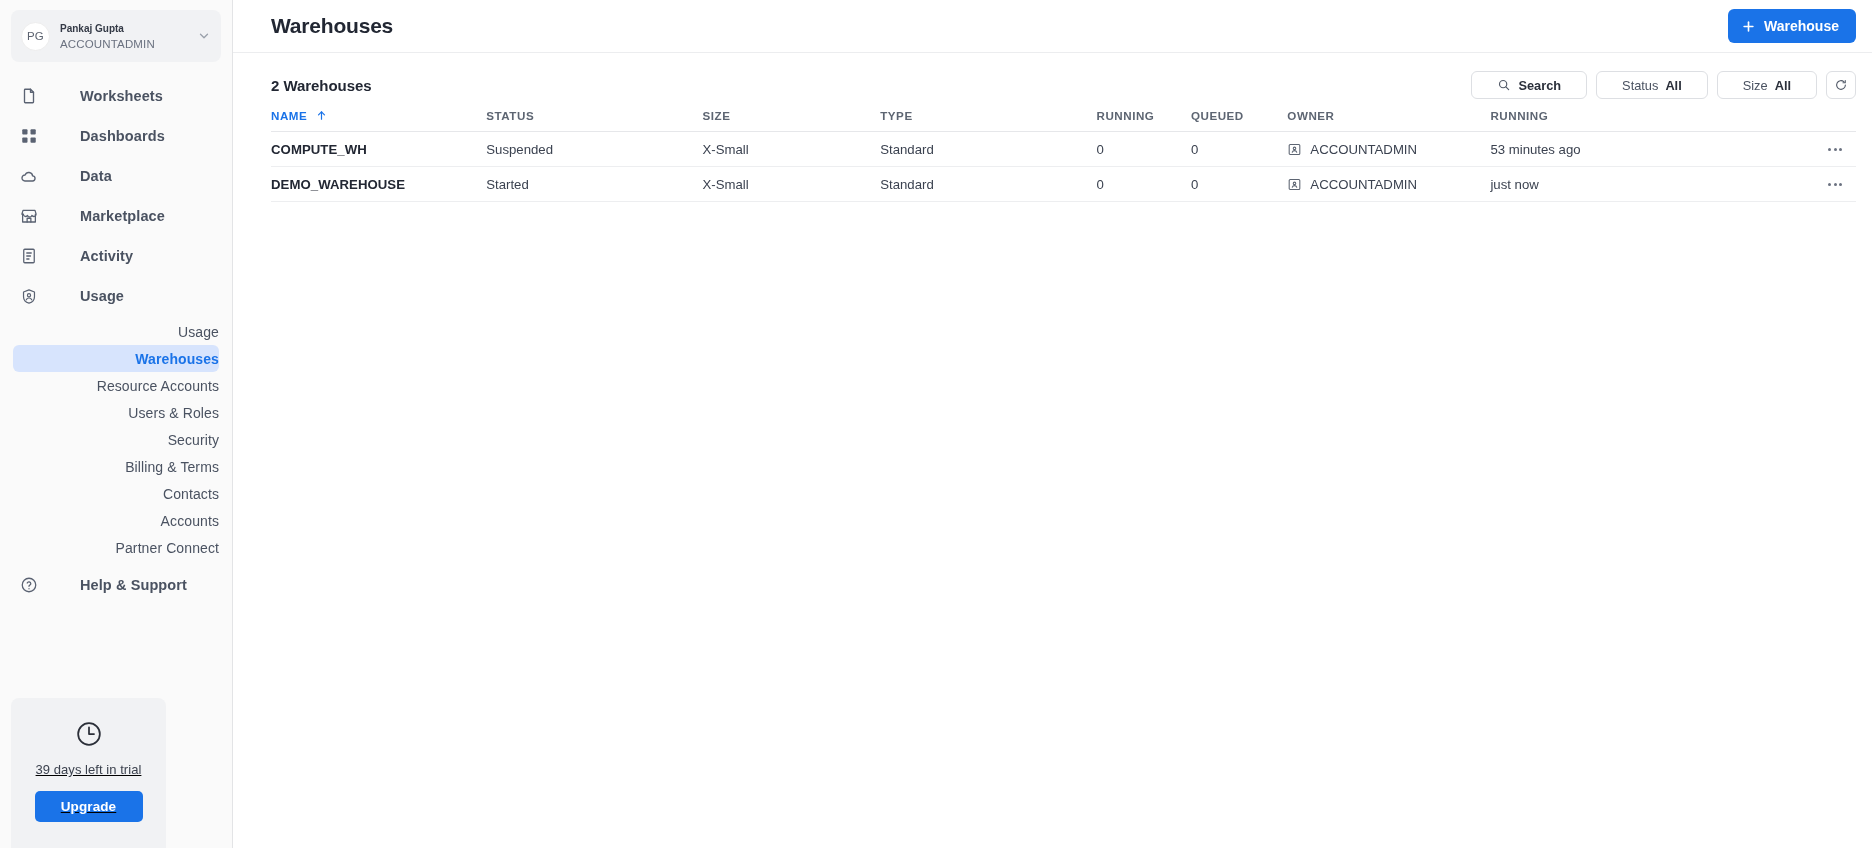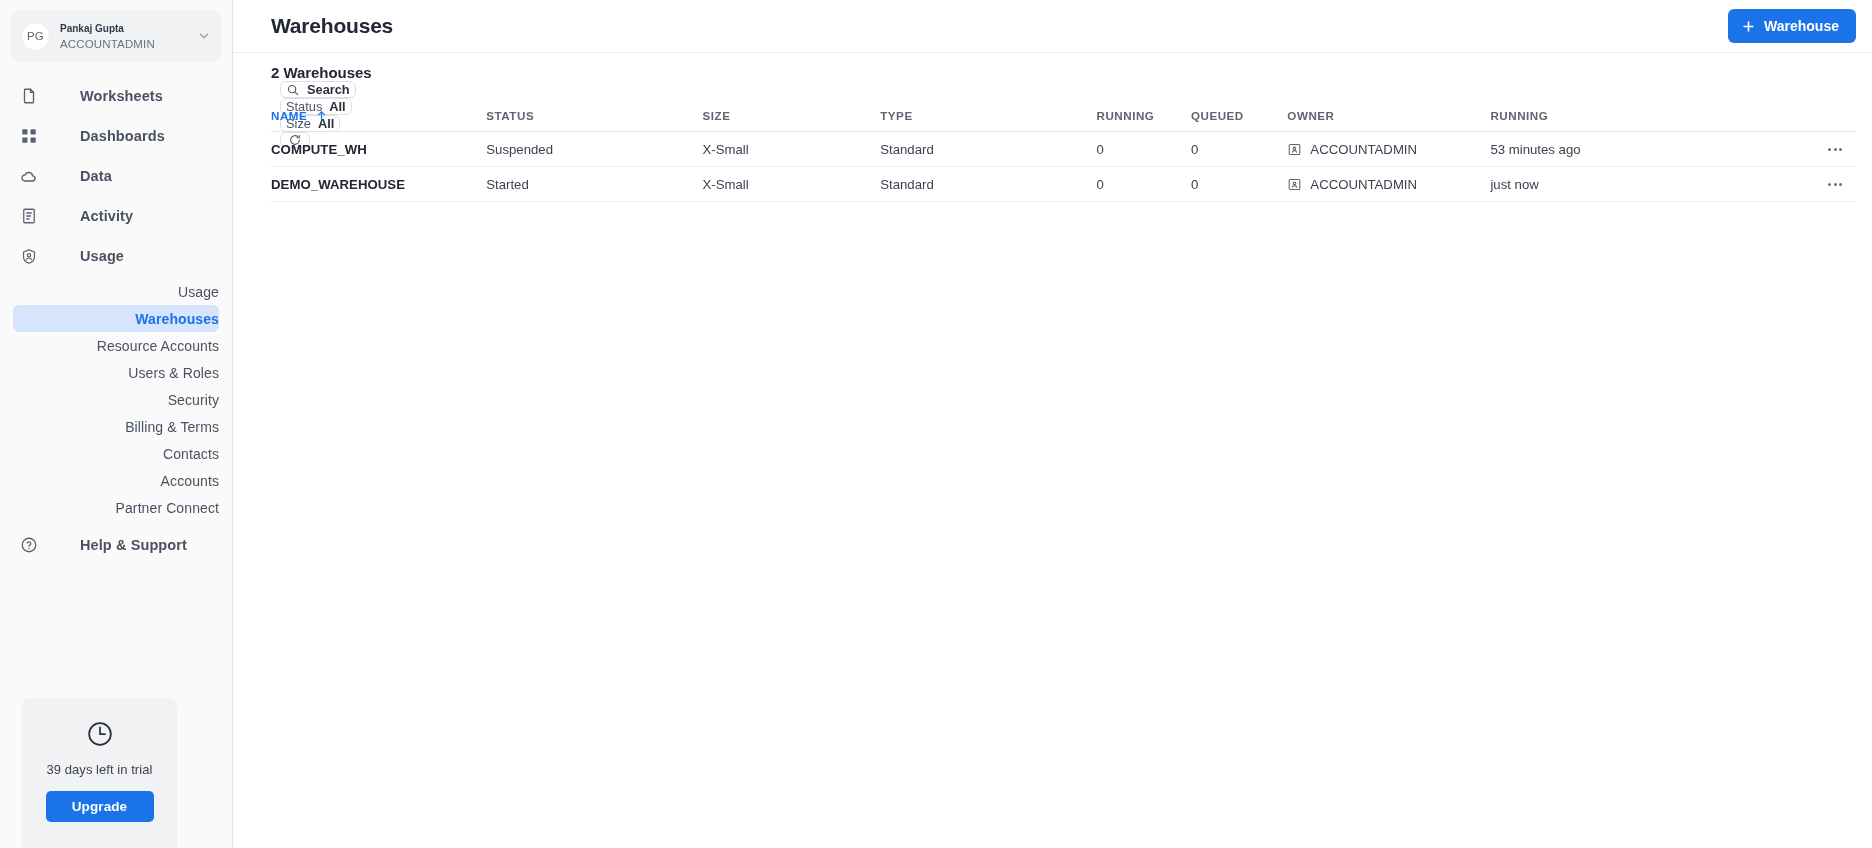--- a/index.html
+++ b/index.html
@@ -90,26 +90,26 @@
   .subnav-item.active {
     background: #D7E4FD;
     color: #1A73E8;
     font-weight: bold;
   }
 
   .help-row { margin-top: 4px; }
 
   .trial-card {
     position: absolute;
-    left: 22px; bottom: 0;
+    left: 11px; bottom: 0;
     width: 155px;
     background: #F1F2F4;
     border-radius: 8px 8px 0 0;
     padding: 22px 0 26px 0;
-    display: flex; flex-direction: column; align-items: center;
+    display: flex; flex-direction: column; align-items: center; text-decoration: underline;
   }
   .clock-ico { width: 28px; height: 28px; color: #2B2F38; }
   .trial-text {
     margin-top: 14px;
     font-size: 13px;
     color: #3C424E;
     letter-spacing: .05px;
   }
   .upgrade-btn {
     margin-top: 14px;
@@ -143,37 +143,36 @@
     padding: 0 17px 0 13px;
     display: flex; align-items: center; gap: 8px;
     font-size: 14px; font-weight: bold;
     font-family: "Liberation Sans", sans-serif;
     cursor: pointer;
   }
   .plus-ico { width: 15px; height: 15px; }
 
   .toolbar {
     height: 42px;
-    display: flex; align-items: flex-start;
+    display: flex; align-items: center;
     padding: 0 16px 0 38px;
     margin-top: 11px;
-    flex-direction: column;
   }
   .count-label {
     font-size: 15px; font-weight: bold; color: #222733;
     letter-spacing: -.05px;
   }
   .toolbar-spacer { flex: 1 1 auto; }
   .tb-btn {
     height: 28px;
     border: 1px solid #DDDFE3;
     background: #ffffff;
     border-radius: 6px;
     display: flex; align-items: center; gap: 7px;
-    padding: 0 5px;
+    padding: 0 25px;
     margin-left: 9px;
     font-size: 12.8px;
     color: #4A5261;
     font-family: "Liberation Sans", sans-serif;
     cursor: pointer;
     white-space: nowrap;
   }
   .tb-btn .strong { font-weight: bold; color: #2B303B; }
   .tb-btn .ico { width: 14px; height: 14px; color: #535B69; flex:0 0 auto; }
   .tb-btn.icon-only { padding: 0; width: 30px; justify-content: center; gap: 0; }
@@ -272,20 +271,30 @@
 
       <div class="nav-item">
         <span class="nav-ico">
           <svg viewBox="0 0 24 24" width="19" height="19" fill="none" stroke="currentColor" stroke-width="1.8" stroke-linecap="round" stroke-linejoin="round">
             <path d="M6.5 18a4 4 0 0 1 .3-8 5.2 5.2 0 0 1 10 1.2 3.4 3.4 0 0 1-.3 6.8z"></path>
           </svg>
         </span>
         <span class="nav-label">Data</span>
       </div>
 
+      <div class="nav-item">
+        <span class="nav-ico">
+          <svg viewBox="0 0 24 24" width="18" height="18" fill="none" stroke="currentColor" stroke-width="1.7" stroke-linecap="round" stroke-linejoin="round">
+            <path d="M3.5 9.5V20h17V9.5"></path>
+            <path d="M2.5 9.5 4 4.5h16l1.5 5a3 3 0 0 1-5.6 1.6 3 3 0 0 1-5.8 0 3 3 0 0 1-5.6-1.6z"></path>
+            <path d="M9.5 20v-5h5v5"></path>
+          </svg>
+        </span>
+        <span class="nav-label">Marketplace</span>
+      </div>
 
       <div class="nav-item">
         <span class="nav-ico">
           <svg viewBox="0 0 24 24" width="18" height="18" fill="none" stroke="currentColor" stroke-width="1.7" stroke-linecap="round" stroke-linejoin="round">
             <rect x="5" y="3" width="14" height="18" rx="1.4"></rect>
             <line x1="9" y1="8" x2="15" y2="8"></line>
             <line x1="9" y1="12" x2="14" y2="12"></line>
             <line x1="9" y1="16" x2="12" y2="16"></line>
           </svg>
         </span>

